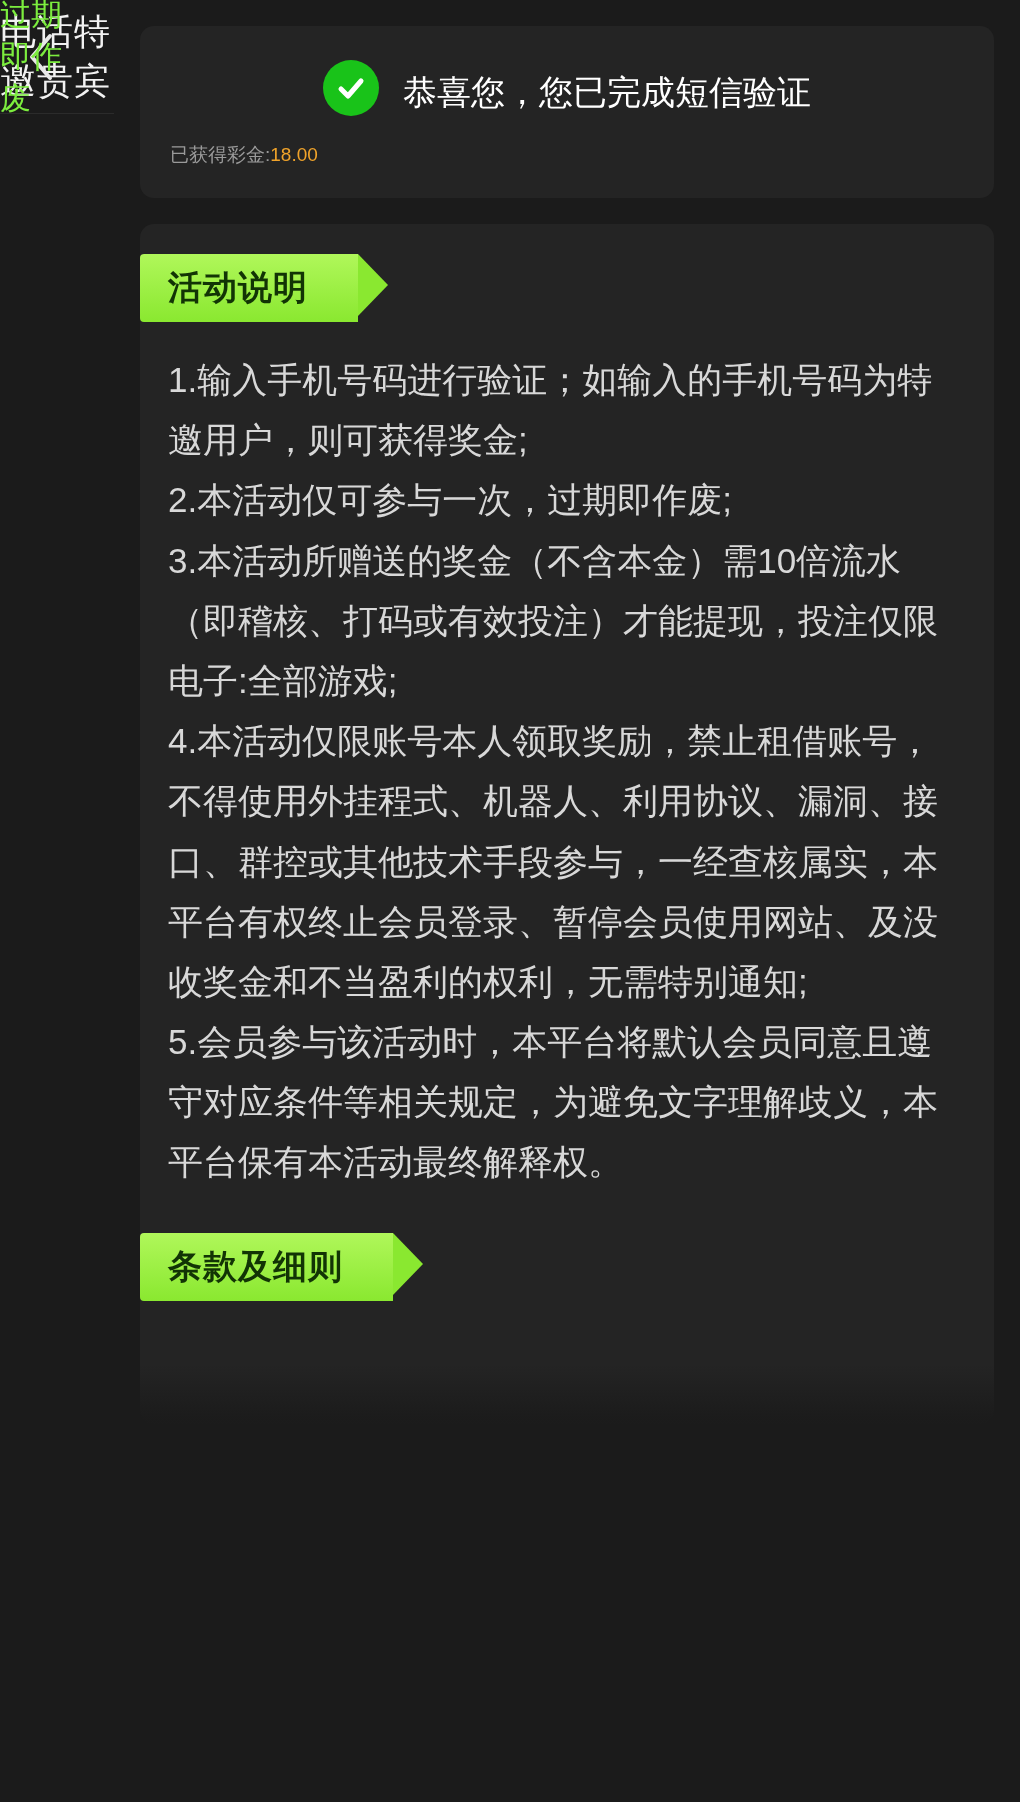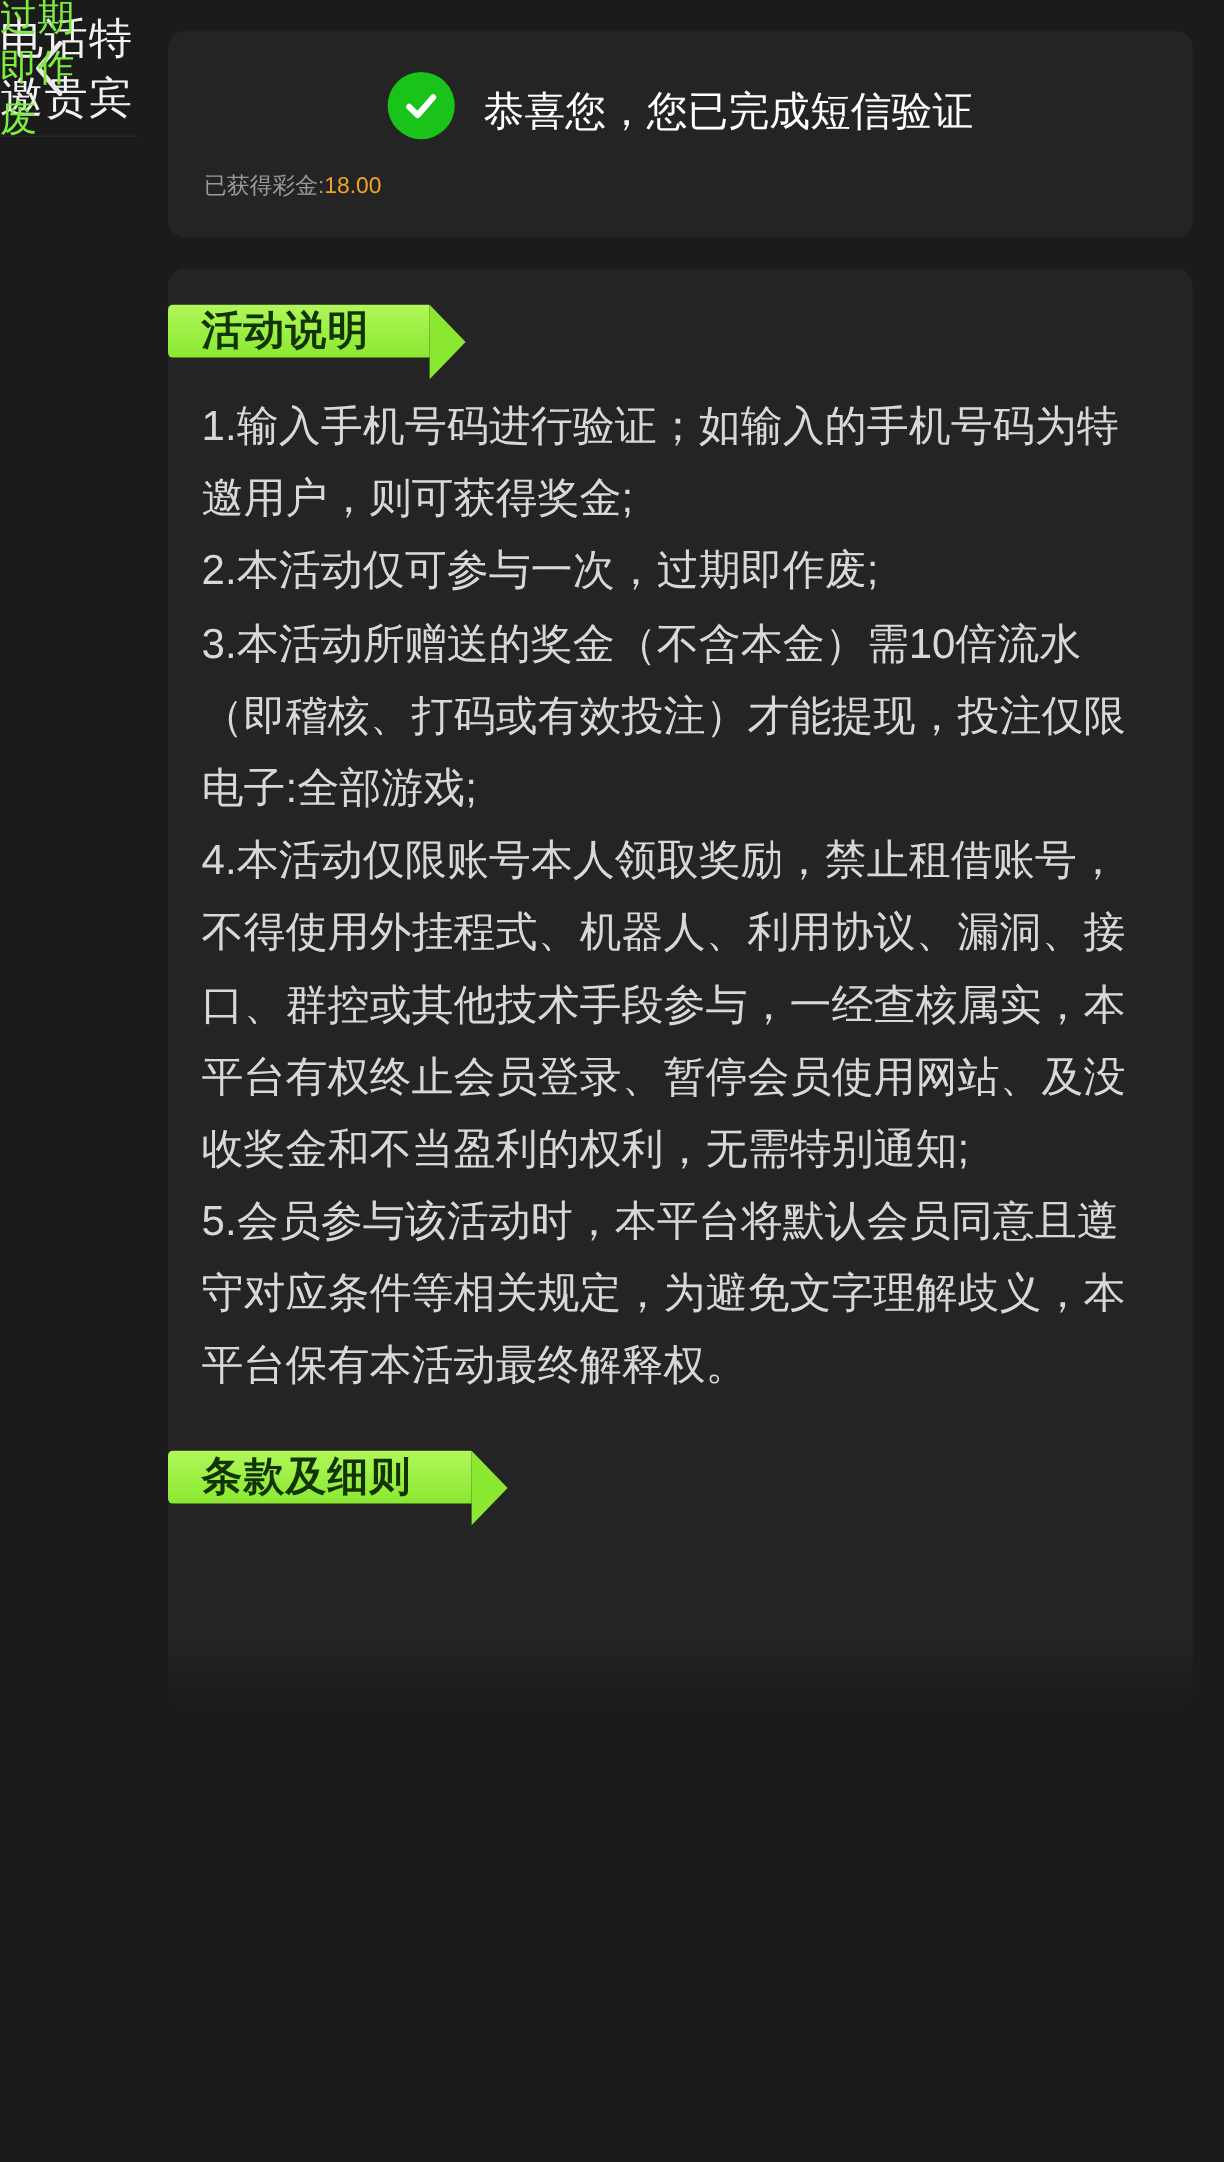--- a/index.html
+++ b/index.html
@@ -112,21 +112,21 @@
 
   .ribbon-wrap {
     position: relative;
     display: inline-block;
     margin: 30px 0 0 0;
   }
   .ribbon {
     position: relative;
     display: inline-flex;
     align-items: center;
-    height: 44px;
+    height: 68px;
     padding: 0 50px 0 28px;
     background: linear-gradient(180deg,#b0f75a 0%, #8ae830 100%);
     border-radius: 4px 0 0 4px;
     font-size: 34px;
     color: #123405;
     font-weight: 700;
     letter-spacing: 1px;
   }
   .ribbon::after {
     content: "";

